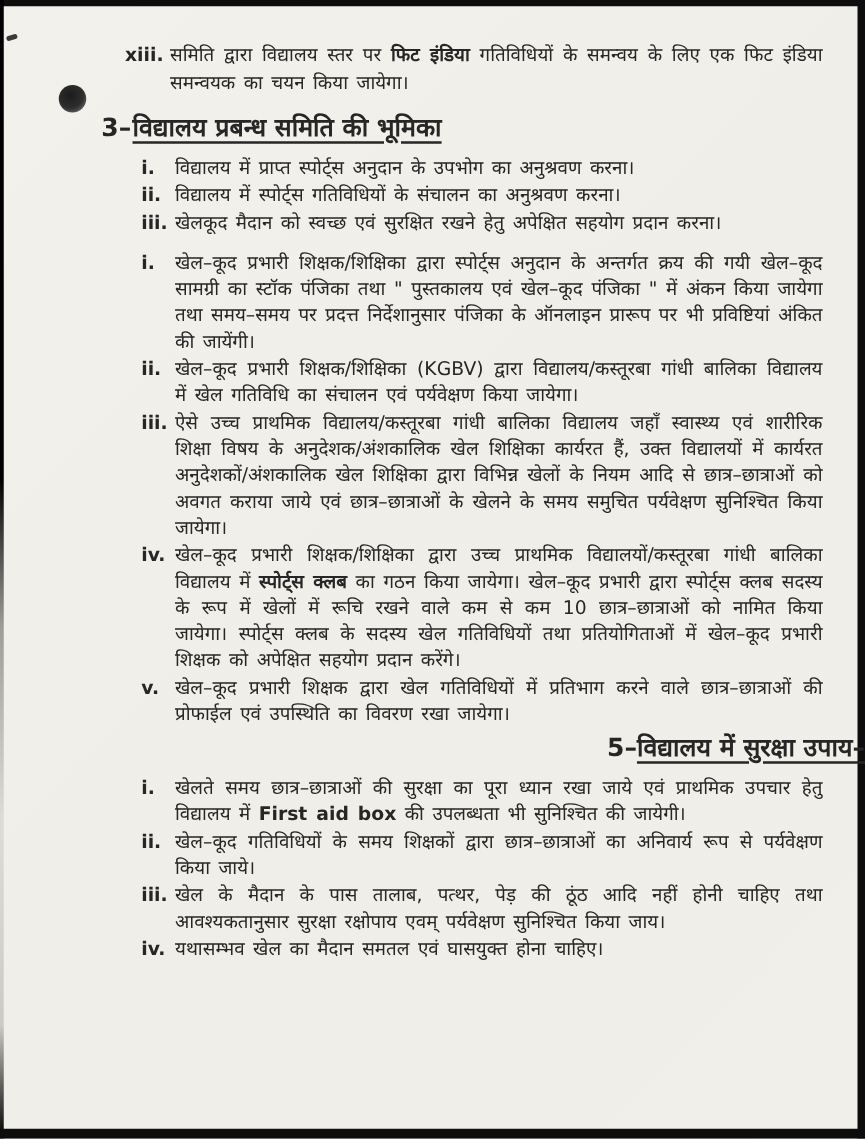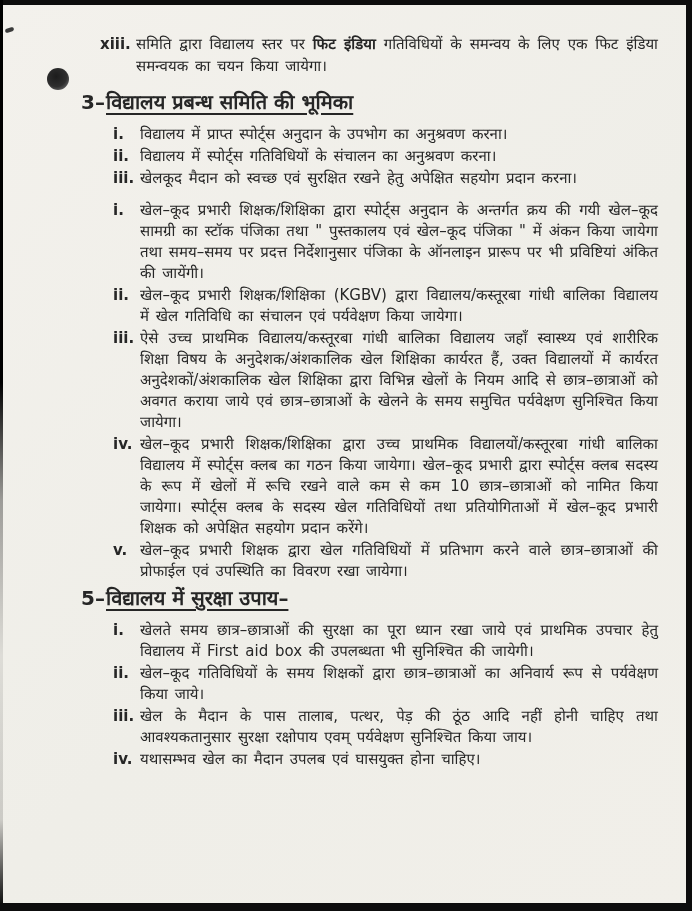--- a/index.html
+++ b/index.html
@@ -28,30 +28,30 @@
   
   .toplist{margin:33px 34px 0 100px;}
   .toplist .li{display:flex;line-height:22px;font-size:15px;margin-bottom:2px;}
   .toplist .marker{flex:0 0 36px;font-weight:bold;}
   .toplist .text{flex:1;word-spacing:2px;}
 
   
   .heading{margin-left:81px;font-size:20px;font-weight:bold;line-height:22px;}
   .h3{margin-top:14px;}
   .h4{margin-top:12px;}
-  .h5{margin-top:5px;}
+  .h5{margin-top:5px;text-align:right;}
   .sec-num{display:inline-block;width:25px;}
   .sec-title{text-decoration:underline;text-underline-offset:4px;text-decoration-thickness:1.5px;}
 
   
   .seclist{margin:11px 34px 0 113px;}
   .seclist .li{display:flex;line-height:21px;font-size:15px;margin-bottom:1px;}
   .seclist .marker{flex:0 0 27px;font-weight:bold;}
   .seclist .text{flex:1;word-spacing:2px;}
-  .seclist .text b{font-weight:normal;}
+  .seclist .text b{font-weight:bold;}
 </style>
 </head>
 <body>
 
 <div class="page">
   <div class="edge-top"></div>
   <div class="edge-left"></div>
   <div class="edge-right"></div>
   <div class="edge-bottom"></div>
   <div class="ink-mark"></div>
@@ -118,18 +118,18 @@
       <div class="li">
         <span class="marker">ii.</span>
         <span class="text text-just">खेल–कूद गतिविधियों के समय शिक्षकों द्वारा छात्र–छात्राओं का अनिवार्य रूप से पर्यवेक्षण किया जाये।</span>
       </div>
       <div class="li">
         <span class="marker">iii.</span>
         <span class="text text-just">खेल के मैदान के पास तालाब, पत्थर, पेड़ की ठूंठ आदि नहीं होनी चाहिए तथा आवश्यकतानुसार सुरक्षा रक्षोपाय एवम् पर्यवेक्षण सुनिश्चित किया जाय।</span>
       </div>
       <div class="li">
         <span class="marker">iv.</span>
-        <span class="text text-just">यथासम्भव खेल का मैदान उपलब एवं घासयुक्त होना चाहिए।</span>
+        <span class="text text-just">यथासम्भव खेल का मैदान समतल एवं घासयुक्त होना चाहिए।</span>
       </div>
     </div>
 
   </div>
 </div>
 
 </body></html>

